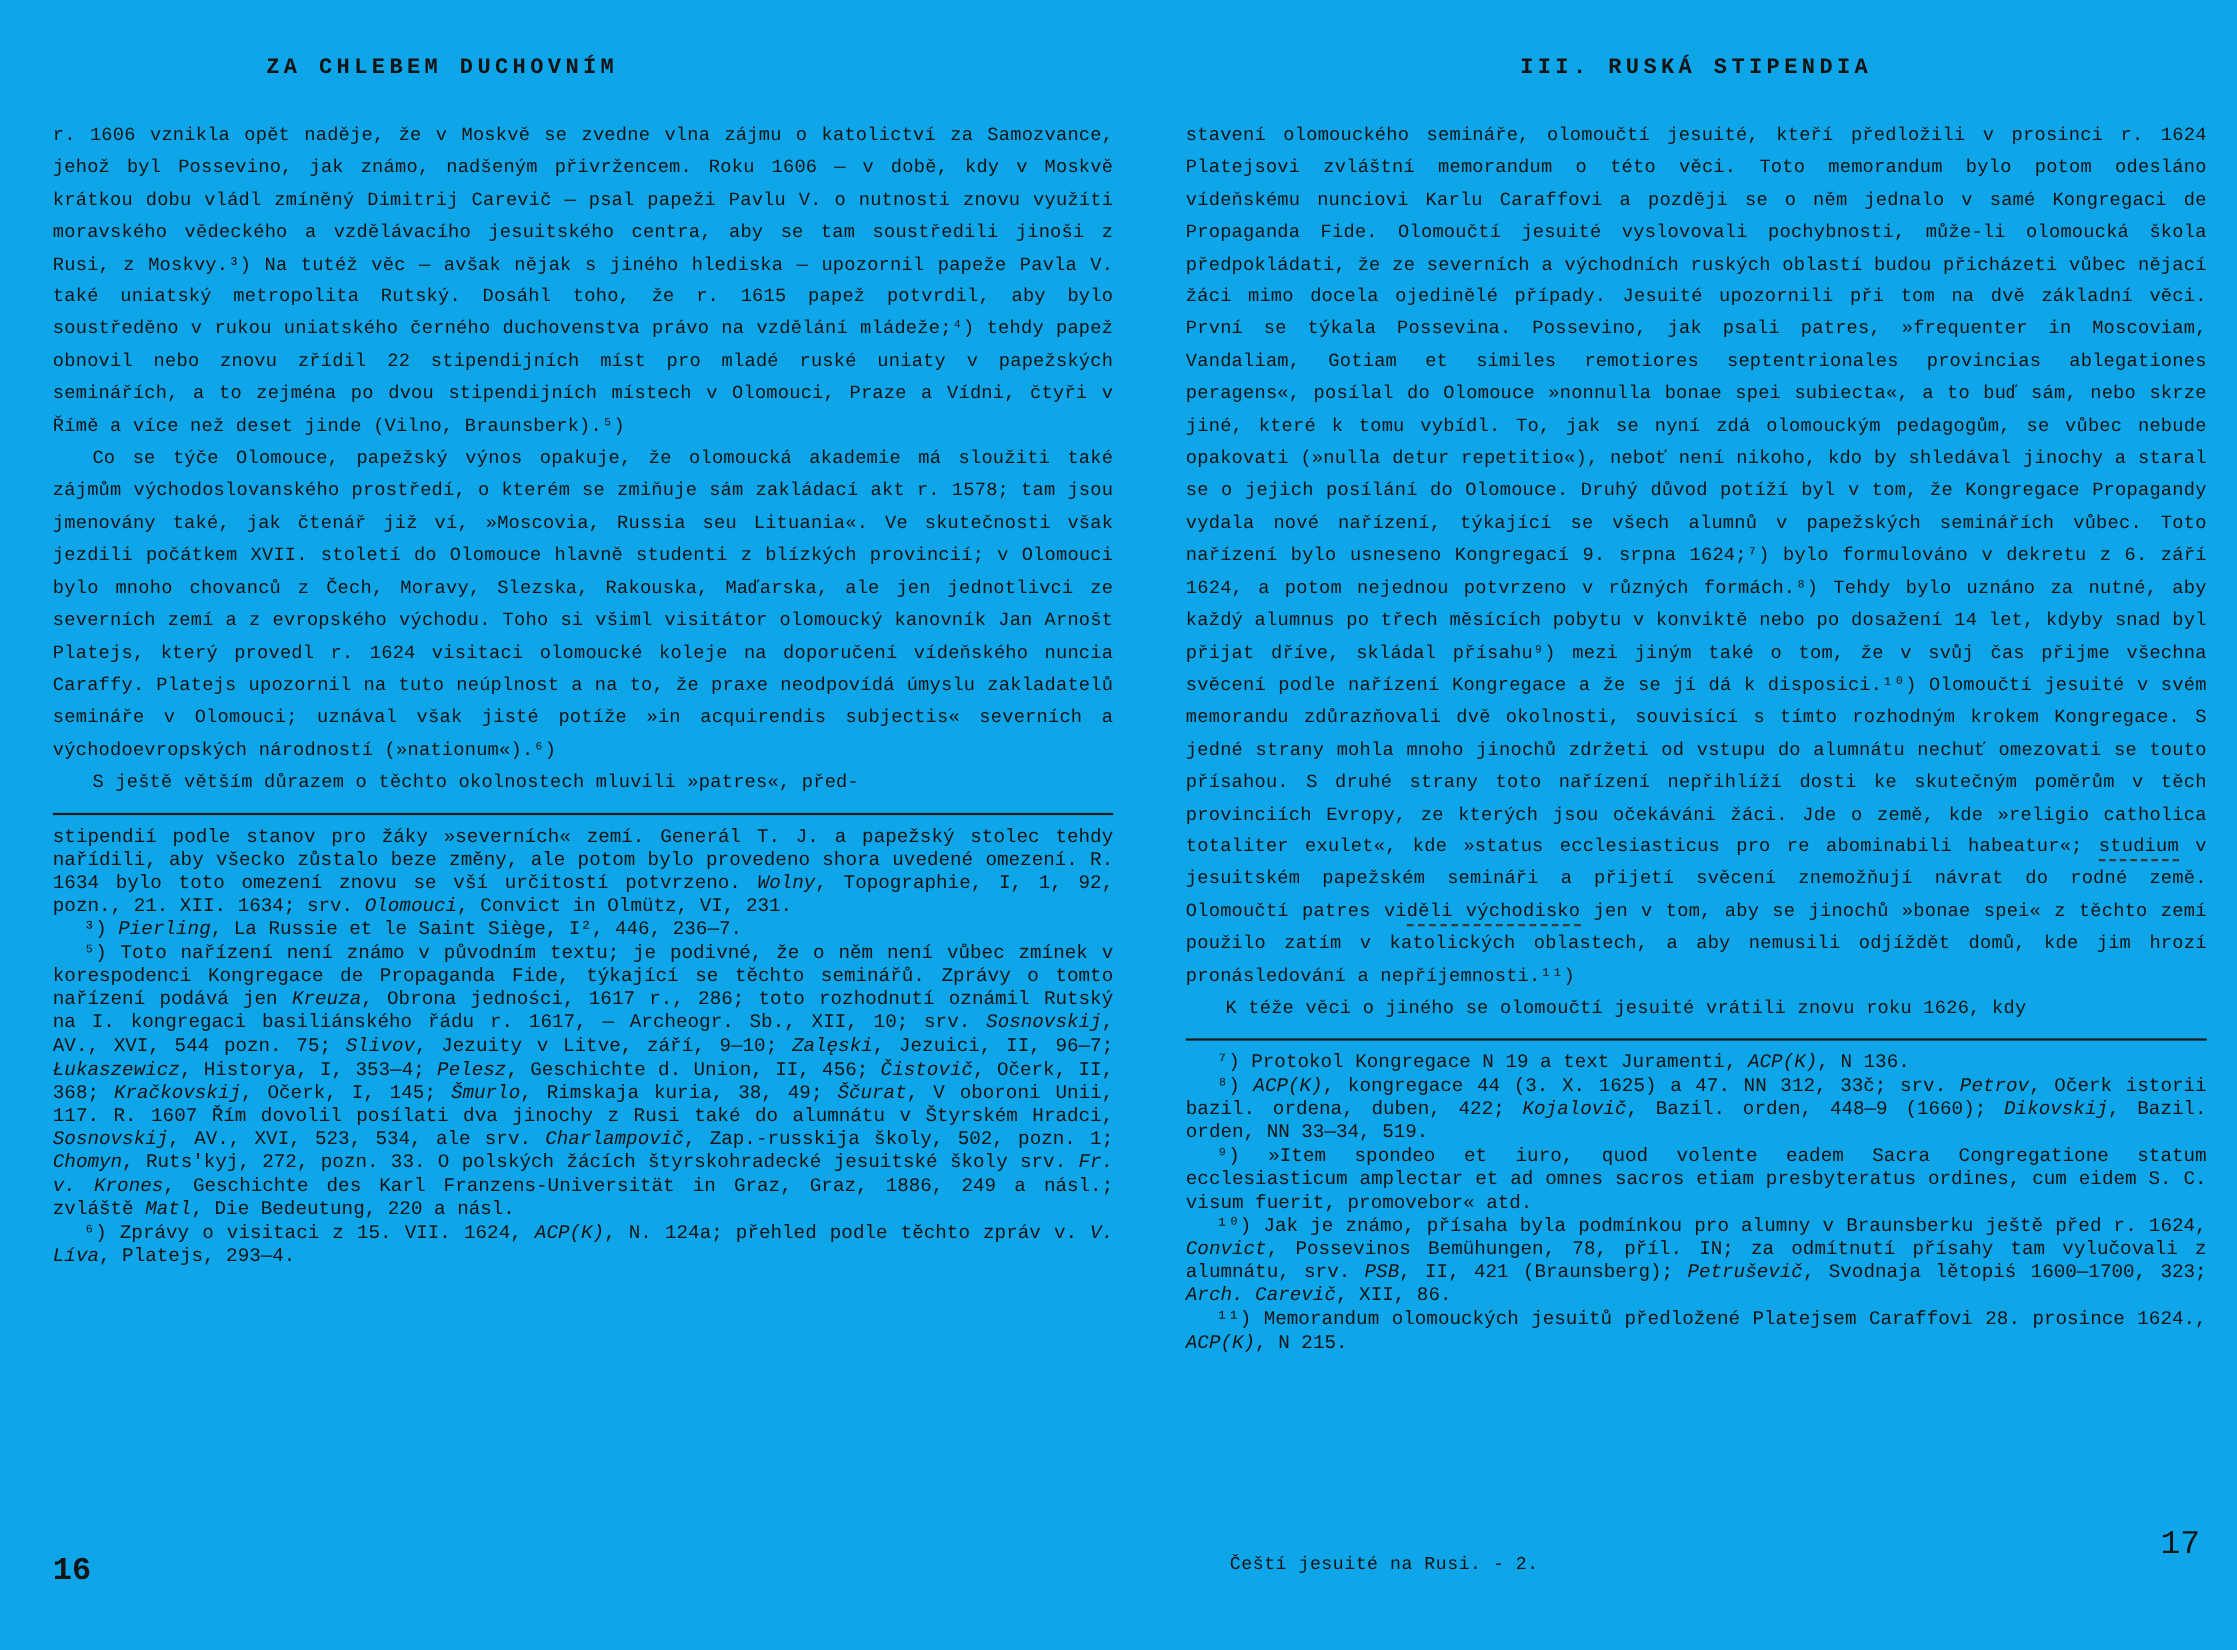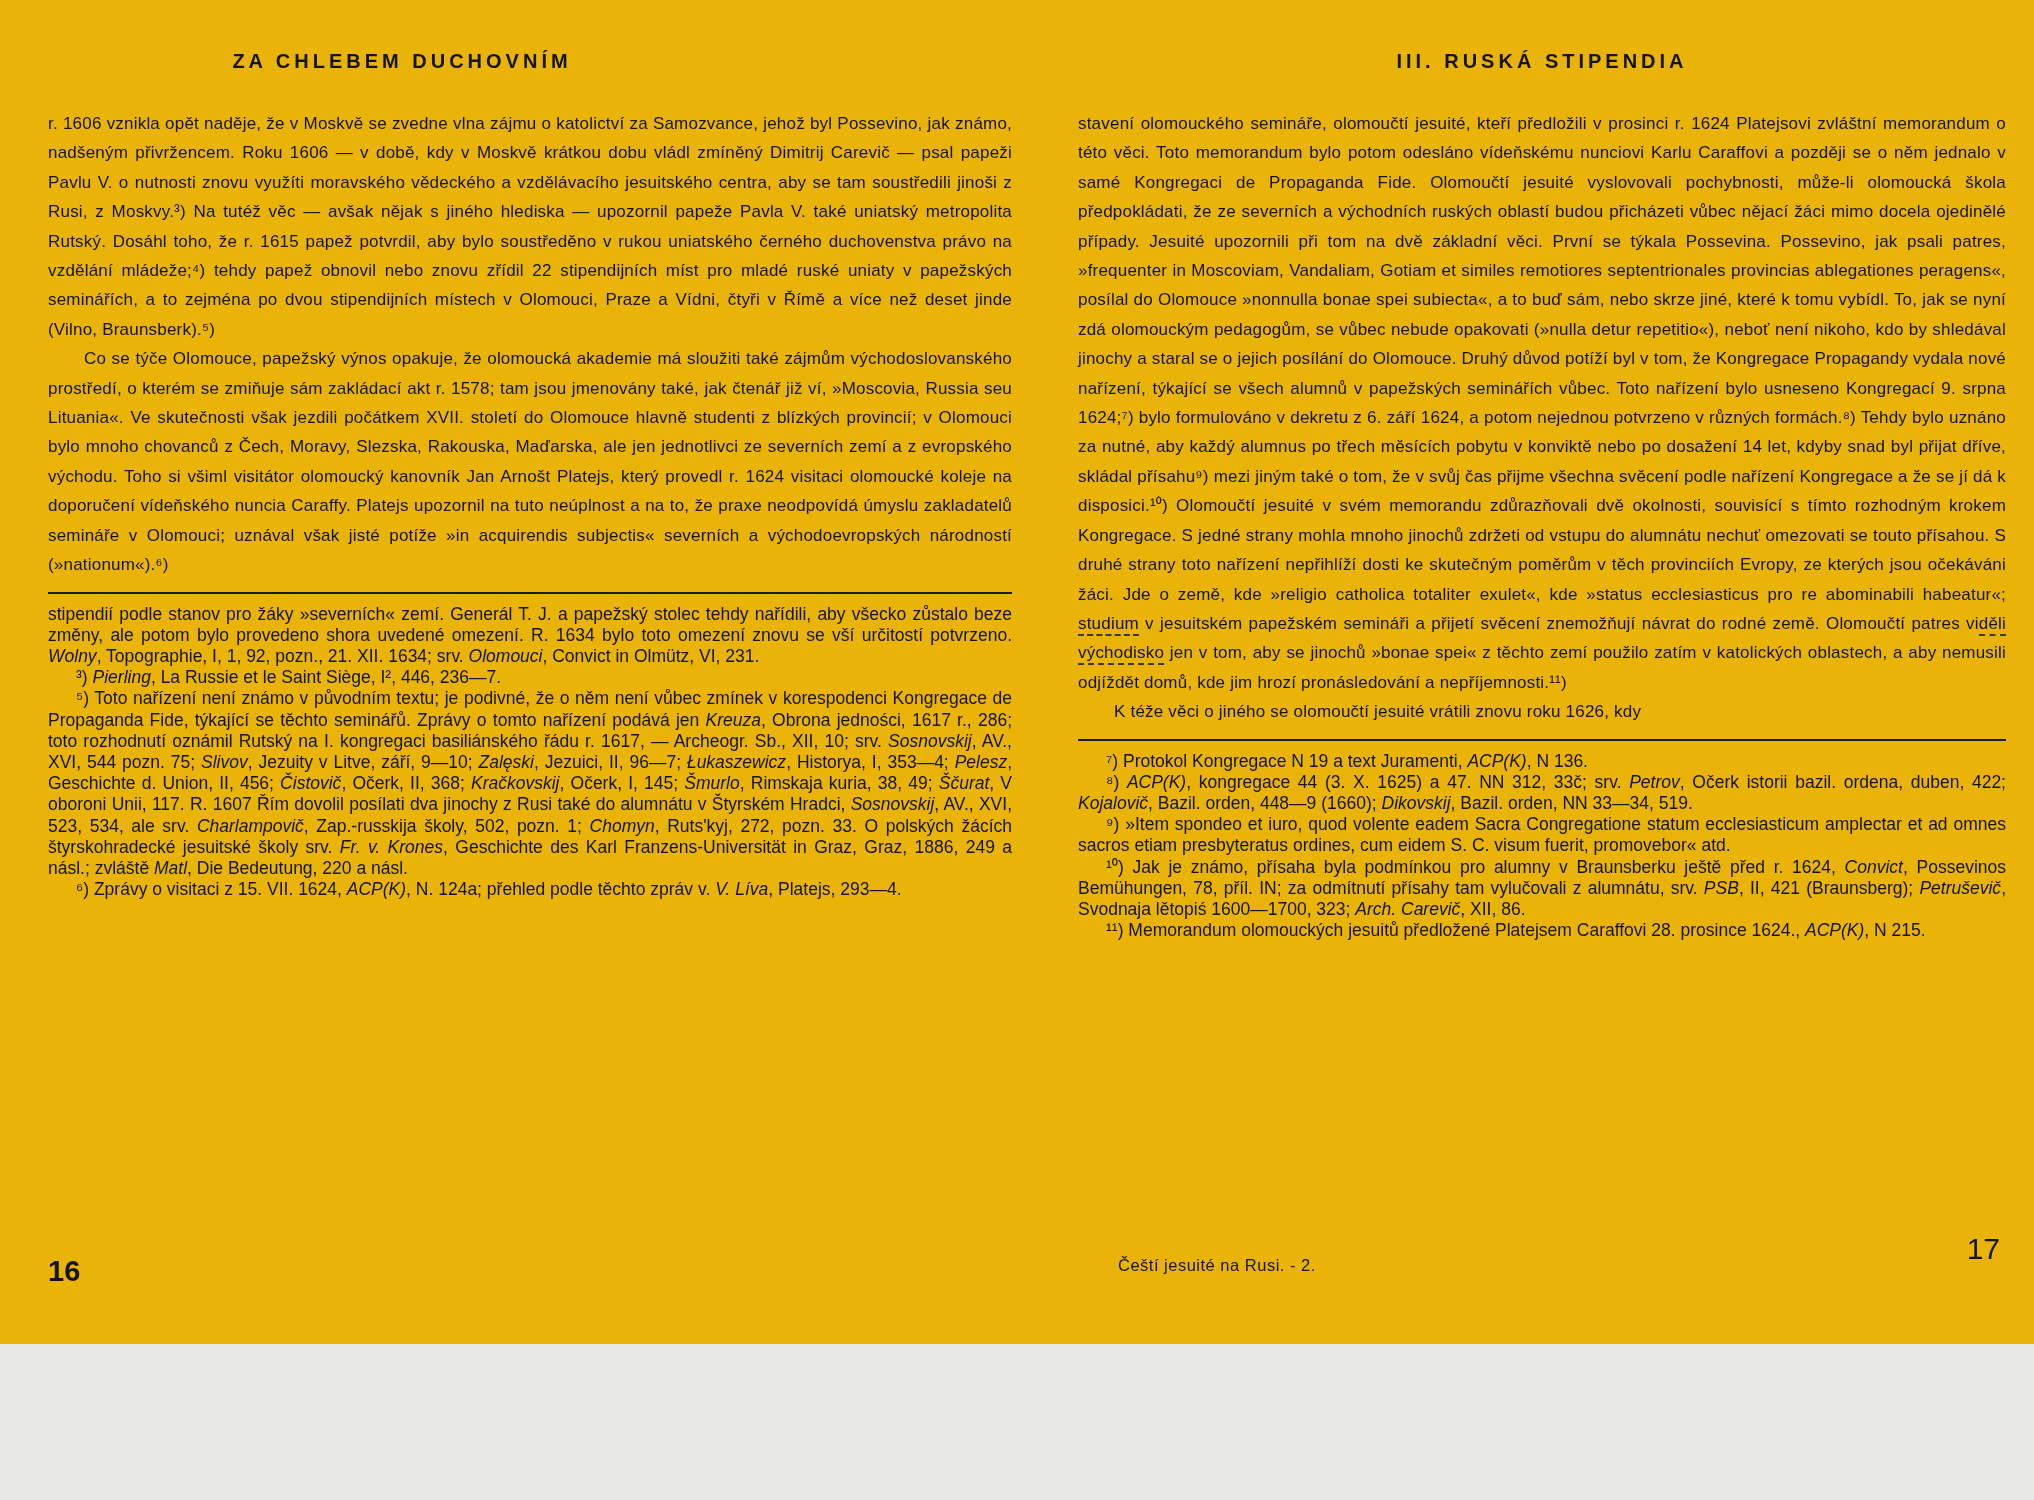--- a/index.html
+++ b/index.html
@@ -1,21 +1,21 @@
 <!DOCTYPE html>
 <html lang="cs"><head>
 <meta charset="utf-8">
 <style>
   html,body { margin:0; padding:0; background:#e8e8e6; }
   .spread {
     position:relative;
-    width:2034px; height:1344px;
+    width:2034px; height:1500px;
     margin:0 auto;
-    background:#eab308;
-    font-family:Liberation Sans, sans-serif;
+    background:#0ea5e9;
+    font-family:Liberation Mono, monospace;
     color:#141414;
     overflow:hidden;
     display:flex;
   }
   .page {
     box-sizing:border-box;
     height:100%;
     display:flex;
     flex-direction:column;
     overflow:hidden;
@@ -83,20 +83,21 @@
 <body>
 
 <div class="spread">
 
   <div class="page page-left">
     <div class="running-head">ZA CHLEBEM DUCHOVNÍM</div>
 
     <div class="body-text">
       <p>r. 1606 vznikla opět naděje, že v Moskvě se zvedne vlna zájmu o katolictví za Samozvance, jehož byl Possevino, jak známo, nadšeným přivržencem. Roku 1606 — v době, kdy v Moskvě krátkou dobu vládl zmíněný Dimitrij Carevič — psal papeži Pavlu V. o nutnosti znovu využíti moravského vědeckého a vzdělávacího jesuitského centra, aby se tam soustředili jinoši z Rusi, z Moskvy.³) Na tutéž věc — avšak nějak s jiného hlediska — upozornil papeže Pavla V. také uniatský metropolita Rutský. Dosáhl toho, že r. 1615 papež potvrdil, aby bylo soustředěno v rukou uniatského černého duchovenstva právo na vzdělání mládeže;⁴) tehdy papež obnovil nebo znovu zřídil 22 stipendijních míst pro mladé ruské uniaty v papežských seminářích, a to zejména po dvou stipendijních místech v Olomouci, Praze a Vídni, čtyři v Římě a více než deset jinde (Vilno, Braunsberk).⁵)</p>
       <p class="indent">Co se týče Olomouce, papežský výnos opakuje, že olomoucká akademie má sloužiti také zájmům východoslovanského prostředí, o kterém se zmiňuje sám zakládací akt r. 1578; tam jsou jmenovány také, jak čtenář již ví, »Moscovia, Russia seu Lituania«. Ve skutečnosti však jezdili počátkem XVII. století do Olomouce hlavně studenti z blízkých provincií; v Olomouci bylo mnoho chovanců z Čech, Moravy, Slezska, Rakouska, Maďarska, ale jen jednotlivci ze severních zemí a z evropského východu. Toho si všiml visitátor olomoucký kanovník Jan Arnošt Platejs, který provedl r. 1624 visitaci olomoucké koleje na doporučení vídeňského nuncia Caraffy. Platejs upozornil na tuto neúplnost a na to, že praxe neodpovídá úmyslu zakladatelů semináře v Olomouci; uznával však jisté potíže »in acquirendis subjectis« severních a východoevropských národností (»nationum«).⁶)</p>
+      <p class="indent">S ještě větším důrazem o těchto okolnostech mluvili »patres«, před-</p>
     </div>
 
     <hr class="fn-rule">
 
     <div class="footnotes">
       <p>stipendií podle stanov pro žáky »severních« zemí. Generál T. J. a papežský stolec tehdy nařídili, aby všecko zůstalo beze změny, ale potom bylo provedeno shora uvedené omezení. R. 1634 bylo toto omezení znovu se vší určitostí potvrzeno. <i>Wolny</i>, Topographie, I, 1, 92, pozn., 21. XII. 1634; srv. <i>Olomouci</i>, Convict in Olmütz, VI, 231.</p>
       <p class="fn-num">³) <i>Pierling</i>, La Russie et le Saint Siège, I², 446, 236—7.</p>
       <p class="fn-num">⁵) Toto nařízení není známo v původním textu; je podivné, že o něm není vůbec zmínek v korespodenci Kongregace de Propaganda Fide, týkající se těchto seminářů. Zprávy o tomto nařízení podává jen <i>Kreuza</i>, Obrona jedności, 1617 r., 286; toto rozhodnutí oznámil Rutský na I. kongregaci basiliánského řádu r. 1617, — Archeogr. Sb., XII, 10; srv. <i>Sosnovskij</i>, AV., XVI, 544 pozn. 75; <i>Slivov</i>, Jezuity v Litve, září, 9—10; <i>Zalęski</i>, Jezuici, II, 96—7; <i>Łukaszewicz</i>, Historya, I, 353—4; <i>Pelesz</i>, Geschichte d. Union, II, 456; <i>Čistovič</i>, Očerk, II, 368; <i>Kračkovskij</i>, Očerk, I, 145; <i>Šmurlo</i>, Rimskaja kuria, 38, 49; <i>Ščurat</i>, V oboroni Unii, 117. R. 1607 Řím dovolil posílati dva jinochy z Rusi také do alumnátu v Štyrském Hradci, <i>Sosnovskij</i>, AV., XVI, 523, 534, ale srv. <i>Charlampovič</i>, Zap.-russkija školy, 502, pozn. 1; <i>Chomyn</i>, Ruts'kyj, 272, pozn. 33. O polských žácích štyrskohradecké jesuitské školy srv. <i>Fr. v. Krones</i>, Geschichte des Karl Franzens-Universität in Graz, Graz, 1886, 249 a násl.; zvláště <i>Matl</i>, Die Bedeutung, 220 a násl.</p>
       <p class="fn-num">⁶) Zprávy o visitaci z 15. VII. 1624, <i>ACP(K)</i>, N. 124a; přehled podle těchto zpráv v. <i>V. Líva</i>, Platejs, 293—4.</p>
     </div>

